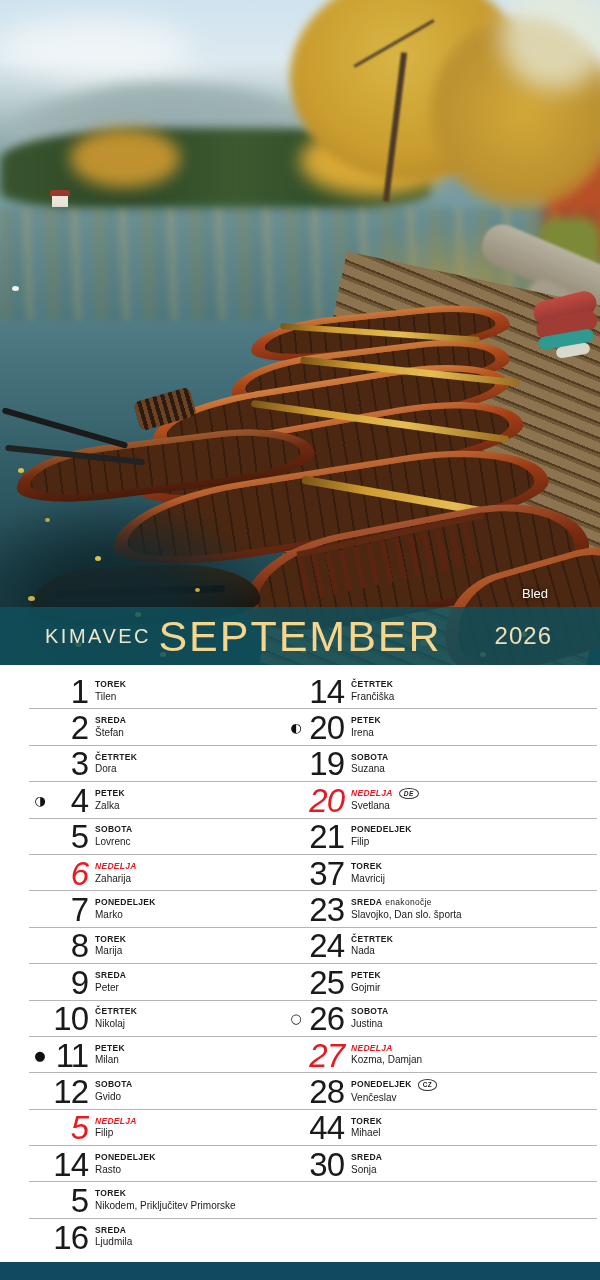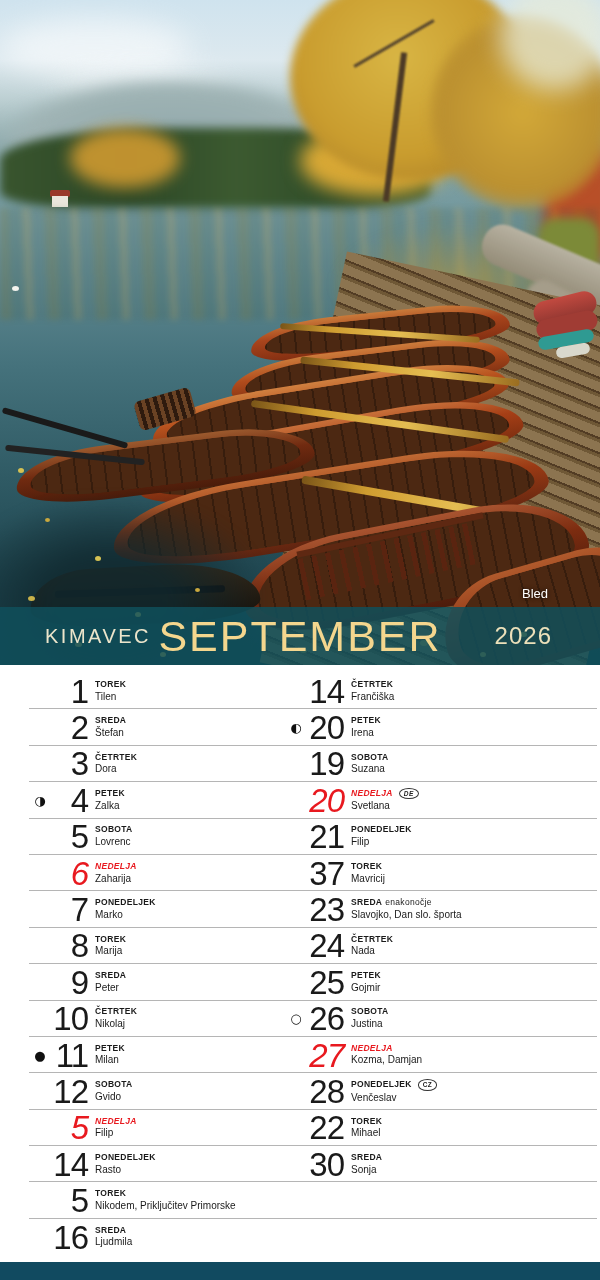--- a/index.html
+++ b/index.html
@@ -385,21 +385,21 @@
         <div class="cell L sunday">
           <span class="micon"></span>
           <span class="num">5</span>
           <div class="labels">
             <div class="wline">NEDELJA</div>
             <div class="names">Filip</div>
           </div>
         </div>
         <div class="cell R">
           <span class="micon"></span>
-          <span class="num">22</span>
+          <span class="num">44</span>
           <div class="labels">
             <div class="wline">TOREK</div>
             <div class="names">Mihael</div>
           </div>
         </div>
         <div class="sep"></div>
       </div>
       <div class="row">
         <div class="cell L">
           <span class="micon"></span>

